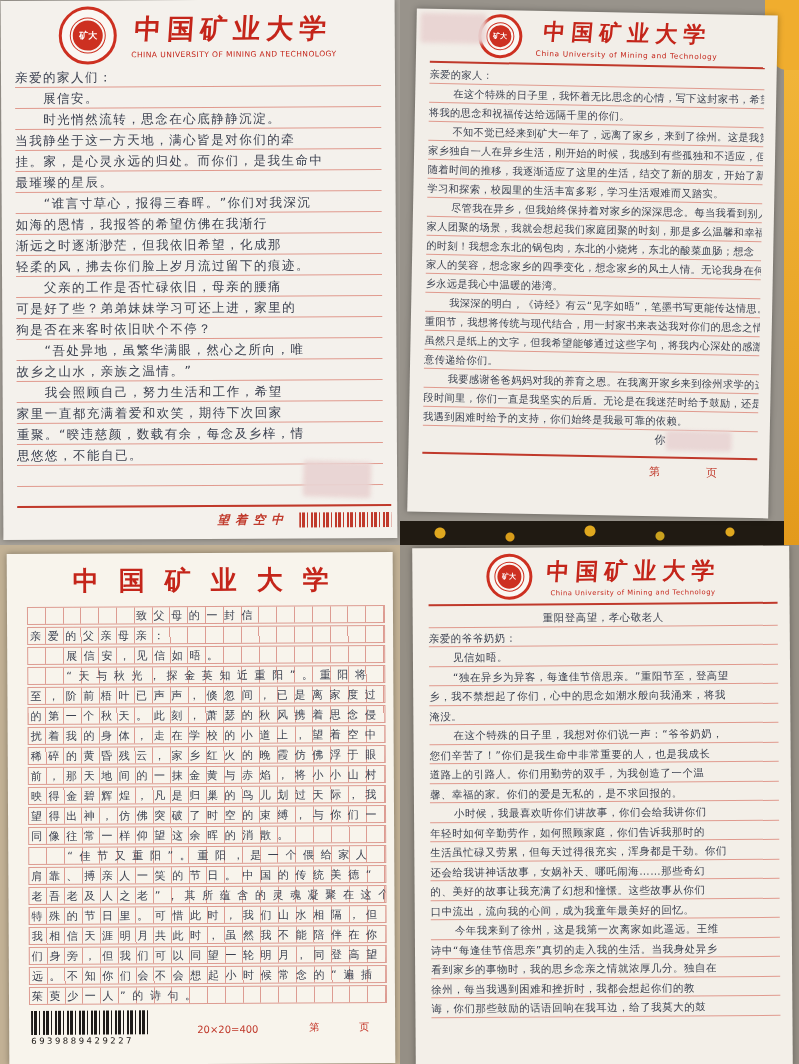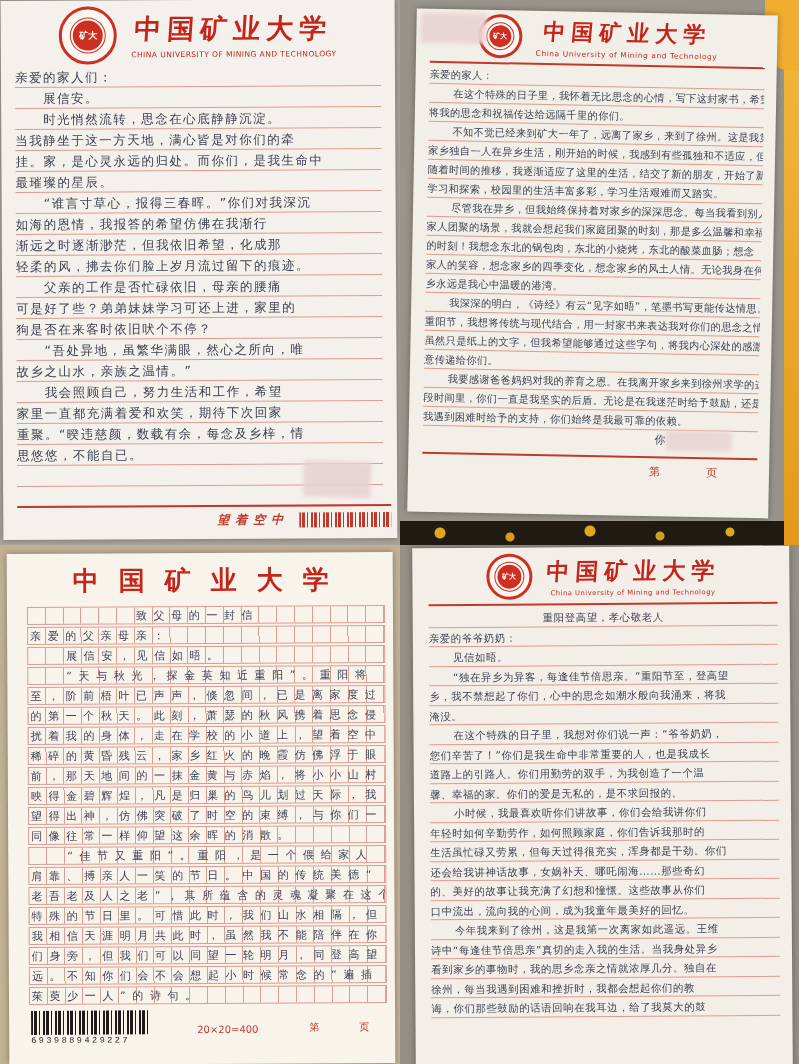--- a/index.html
+++ b/index.html
@@ -68,21 +68,21 @@
   .bl-head { text-align:center; color:#c4251a; font-weight:bold; font-size:26px; letter-spacing:20px; padding:6px 0 8px 18px; white-space:nowrap; }
   .bl-grid { width:358px; margin:0 auto; }
   .bl-row { height:18px; line-height:18px; margin-bottom:2px; border:1px solid #dd9c92;
     background:repeating-linear-gradient(90deg,transparent 0 16.8px,#dd9c92 16.8px 17.8px);
     font-size:11px; color:#3b4150; letter-spacing:6.6px; white-space:nowrap; overflow:hidden; padding-left:2px; }
   .bl-row.ind2 { padding-left:38px; }
   .bl-row.title-row { padding-left:108px; }
   .bl-foot { display:flex; align-items:flex-end; margin:6px 0 0 2px; position:relative; }
   .bl-barcode-wrap { width:118px; }
   .bl-barcode-wrap .barcode { height:24px; }
-  .bl-digits { font-size:8.5px; letter-spacing:2.5px; color:#26221f; margin-top:1px;font-family:Liberation Mono, monospace; }
+  .bl-digits { font-size:8.5px; letter-spacing:2.5px; color:#26221f; margin-top:1px; }
   .bl-spec { color:#c0392b; font-size:10px; margin-left:48px; padding-bottom:10px; }
   .bl-page { position:absolute; right:10px; bottom:10px; display:flex; gap:40px; color:#c43326; font-size:10px; }
 
   .br-title { border-bottom:1px solid #e09a8e; }
 </style>
 </head>
 <body>
 
 <div class="canvas">
 

